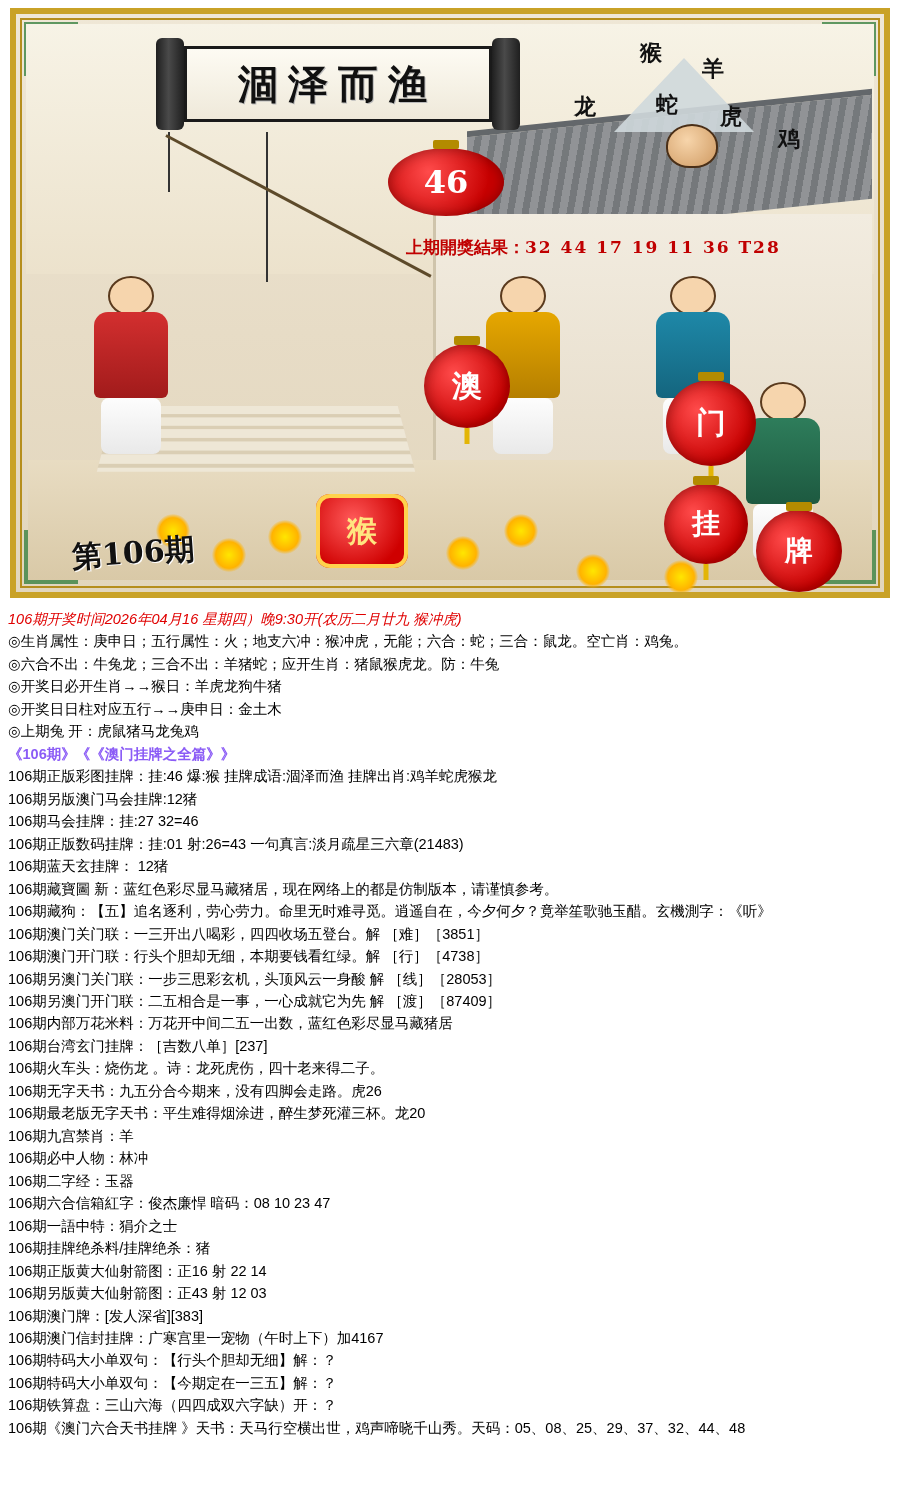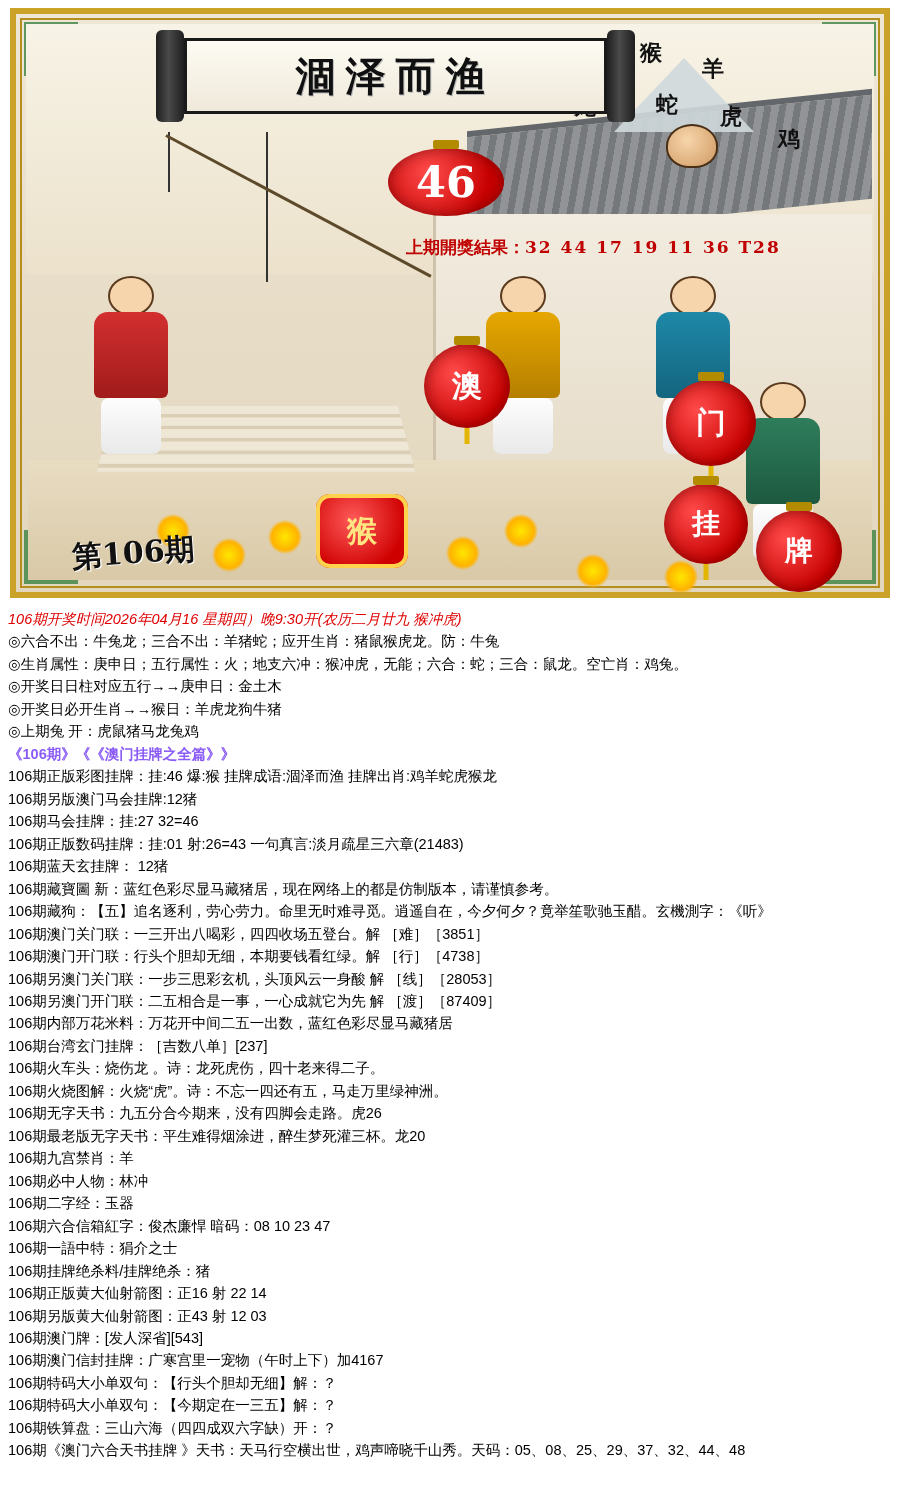--- a/index.html
+++ b/index.html
@@ -68,21 +68,21 @@
   }
   .stairs {
     position: absolute; left: 90px; bottom: 118px; width: 300px; height: 74px;
     background: repeating-linear-gradient(180deg,#efe8d8 0 10px,#d8ccb2 10px 14px);
     transform: perspective(300px) rotateX(28deg);
     opacity: .9;
   }
 
   
   .plaque {
-    position: absolute; left: 140px; top: 16px; width: 479px; height: 92px;
+    position: absolute; left: 140px; top: 24px; width: 364px; height: 92px;
   }
   .plaque .board {
     position: absolute; left: 28px; right: 28px; top: 8px; bottom: 8px;
     background: linear-gradient(180deg,#fdfbf3,#efe9da);
     border: 3px solid #1a1a1a;
     display: flex; align-items: center; justify-content: center;
   }
   .plaque .board span {
     font-family: "DejaVu Serif", "Liberation Serif", serif;
     font-weight: 700;
@@ -108,21 +108,21 @@
   .lantern {
     position: absolute;
     border-radius: 50%;
     background: radial-gradient(circle at 35% 35%, #ff4b4b, #c70000 70%);
     box-shadow: inset 0 0 14px rgba(0,0,0,.35);
     display: flex; align-items: center; justify-content: center;
     color: #fff;
     font-family: "DejaVu Serif","Liberation Serif",serif;
     font-weight: 700;
   }
-  .lantern.num { left: 372px; top: 134px; width: 116px; height: 68px; font-size: 43px; color:#fff; }
+  .lantern.num { left: 372px; top: 134px; width: 116px; height: 68px; font-size: 32px; color:#fff; }
   .lantern.l-ao { left: 408px; top: 330px; width: 86px; height: 84px; font-size: 30px; }
   .lantern.l-men { left: 650px; top: 366px; width: 90px; height: 86px; font-size: 30px; }
   .lantern.l-gua { left: 648px; top: 470px; width: 84px; height: 80px; font-size: 28px; }
   .lantern.l-pai { left: 740px; top: 496px; width: 86px; height: 82px; font-size: 28px; }
   .lantern .cap {
     position: absolute; top: -8px; left: 50%; transform: translateX(-50%);
     width: 26px; height: 9px; background: #b38b00; border-radius: 2px;
   }
   .lantern .tassel {
     position: absolute; bottom: -16px; left: 50%; transform: translateX(-50%);
@@ -341,53 +341,52 @@
     <div class="burst" style="left:648px; top:546px;"></div>
 
     <div class="issue-no">第106期</div>
   </div>
 </div>
 
 <div class="content">
 
   <div class="row hdr-red">106期开奖时间2026年04月16 星期四）晚9:30开(农历二月廿九 猴冲虎)</div>
 
+  <div class="row">◎生肖属性：庚申日；五行属性：火；地支六冲：猴冲虎，无能；六合：蛇；三合：鼠龙。空亡肖：鸡兔。</div>
   <div class="row">◎六合不出：牛兔龙；三合不出：羊猪蛇；应开生肖：猪鼠猴虎龙。防：牛兔</div>
-  <div class="row">◎生肖属性：庚申日；五行属性：火；地支六冲：猴冲虎，无能；六合：蛇；三合：鼠龙。空亡肖：鸡兔。</div>
+  <div class="row">◎开奖日必开生肖→→猴日：羊虎龙狗牛猪</div>
   <div class="row">◎开奖日日柱对应五行→→庚申日：金土木</div>
-  <div class="row">◎开奖日必开生肖→→猴日：羊虎龙狗牛猪</div>
   <div class="row">◎上期兔 开：虎鼠猪马龙兔鸡</div>
 
   <div class="row title-row">《106期》《《澳门挂牌之全篇》》</div>
 
   <div class="row">106期正版彩图挂牌：挂:46 爆:猴 挂牌成语:涸泽而渔 挂牌出肖:鸡羊蛇虎猴龙</div>
   <div class="row">106期另版澳门马会挂牌:12猪</div>
   <div class="row">106期马会挂牌：挂:27 32=46</div>
   <div class="row">106期正版数码挂牌：挂:01 射:26=43 一句真言:淡月疏星三六章(21483)</div>
   <div class="row">106期蓝天玄挂牌： 12猪</div>
   <div class="row">106期藏寶圖 新：蓝红色彩尽显马藏猪居，现在网络上的都是仿制版本，请谨慎参考。</div>
   <div class="row">106期藏狗：【五】追名逐利，劳心劳力。命里无时难寻觅。逍遥自在，今夕何夕？竟举笙歌驰玉醋。玄機測字：《听》</div>
   <div class="row">106期澳门关门联：一三开出八喝彩，四四收场五登台。解 ［难］［3851］</div>
   <div class="row">106期澳门开门联：行头个胆却无细，本期要钱看红绿。解 ［行］［4738］</div>
   <div class="row">106期另澳门关门联：一步三思彩玄机，头顶风云一身酸 解 ［线］［28053］</div>
   <div class="row">106期另澳门开门联：二五相合是一事，一心成就它为先 解 ［渡］［87409］</div>
   <div class="row">106期内部万花米料：万花开中间二五一出数，蓝红色彩尽显马藏猪居</div>
   <div class="row">106期台湾玄门挂牌：［吉数八单］[237]</div>
   <div class="row">106期火车头：烧伤龙 。诗：龙死虎伤，四十老来得二子。</div>
-  <div class="row">106期火烧图解：火烧“虎”。诗：不忘一四还有五，马走万里绿神洲。</div>
   <div class="row">106期无字天书：九五分合今期来，没有四脚会走路。虎26</div>
   <div class="row">106期最老版无字天书：平生难得烟涂进，醉生梦死灌三杯。龙20</div>
   <div class="row">106期九宫禁肖：羊</div>
   <div class="row">106期必中人物：林冲</div>
   <div class="row">106期二字经：玉器</div>
   <div class="row">106期六合信箱紅字：俊杰廉悍 暗码：08 10 23 47</div>
   <div class="row">106期一語中特：狷介之士</div>
   <div class="row">106期挂牌绝杀料/挂牌绝杀：猪</div>
   <div class="row">106期正版黄大仙射箭图：正16 射 22 14</div>
   <div class="row">106期另版黄大仙射箭图：正43 射 12 03</div>
-  <div class="row">106期澳门牌：[发人深省][543]</div>
+  <div class="row">106期澳门牌：[发人深省][383]</div>
   <div class="row">106期澳门信封挂牌：广寒宫里一宠物（午时上下）加4167</div>
   <div class="row">106期特码大小单双句：【行头个胆却无细】解：？</div>
   <div class="row">106期特码大小单双句：【今期定在一三五】解：？</div>
   <div class="row">106期铁算盘：三山六海（四四成双六字缺）开：？</div>
   <div class="row">106期《澳门六合天书挂牌 》天书：天马行空横出世，鸡声啼晓千山秀。天码：05、08、25、29、37、32、44、48</div>
 
 </div>
 
 </body></html>

